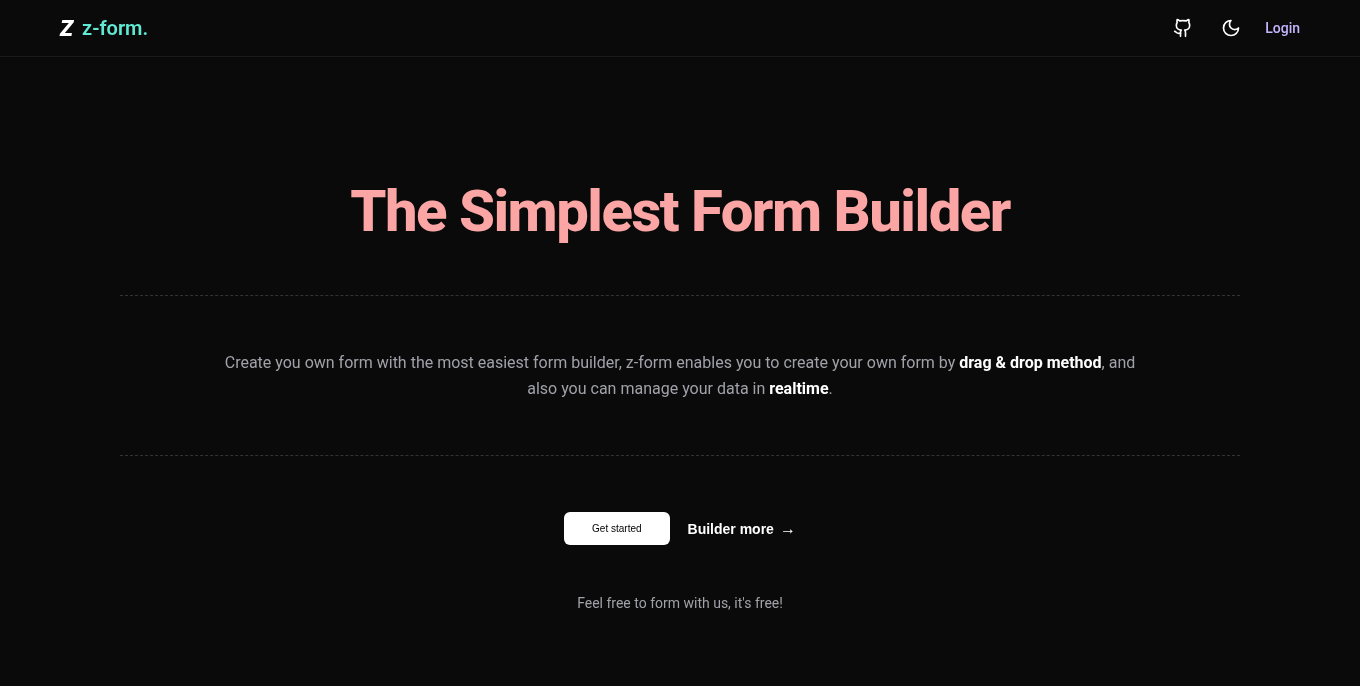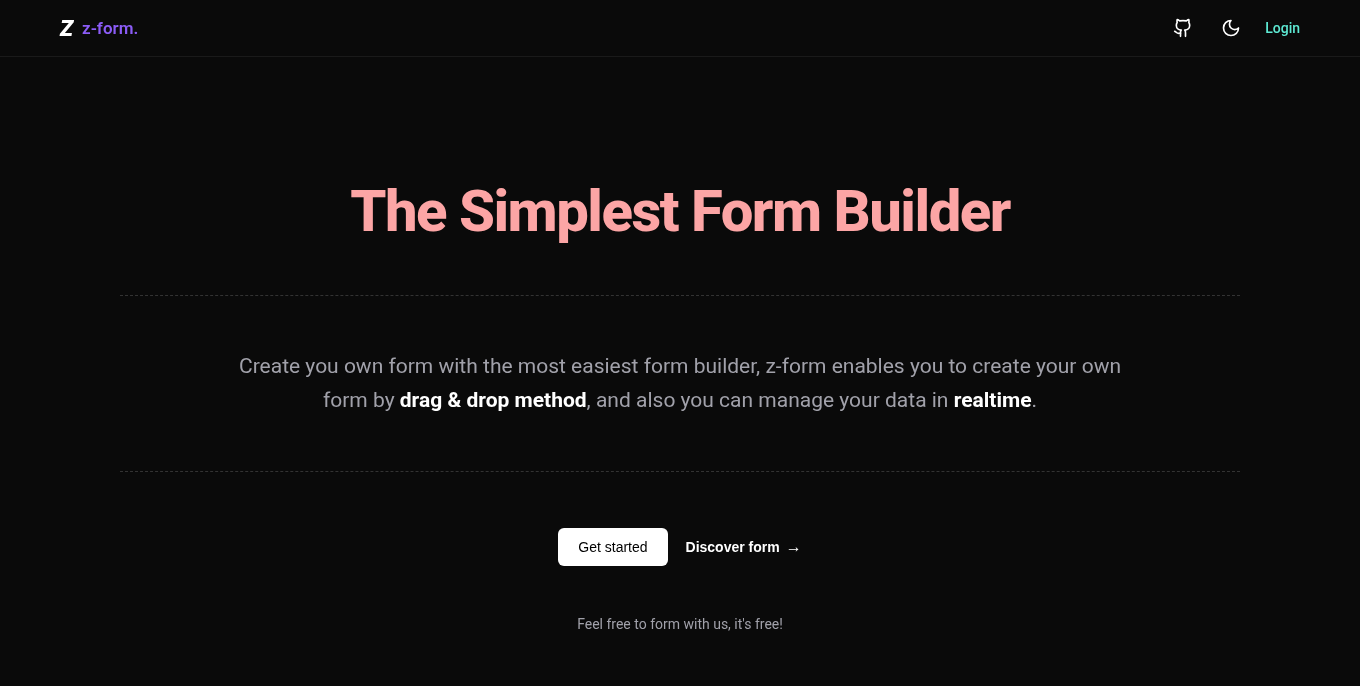--- a/index.html
+++ b/index.html
@@ -28,41 +28,41 @@
       align-items: center;
       gap: 10px;
     }
     .logo-icon {
       font-weight: 900;
       font-size: 22px;
       font-style: italic;
       letter-spacing: -1px;
     }
     .brand-name {
-      font-size: 17px;
+      font-size: 20px;
       font-weight: 600;
-      color: #8b5cf6;
+      color: #5eead4;
     }
     .header-right {
       display: flex;
       align-items: center;
       gap: 20px;
     }
     .icon-btn {
       background: transparent;
       border: none;
       color: #fff;
       cursor: pointer;
       display: flex;
       align-items: center;
       justify-content: center;
       padding: 4px;
     }
     .login-link {
-      color: #5eead4;
+      color: #c4b5fd;
       font-size: 14px;
       font-weight: 500;
       text-decoration: none;
       cursor: pointer;
     }
     .hero {
       max-width: 1120px;
       margin: 0 auto;
       padding: 120px 0 0;
       text-align: center;
@@ -73,44 +73,44 @@
       letter-spacing: -1.5px;
       color: #fca5a5;
       margin-bottom: 50px;
     }
     .divider {
       border: none;
       border-top: 1px dashed #333;
       margin: 0;
     }
     .hero-desc {
-      font-size: 21px;
+      font-size: 16px;
       color: #a1a1aa;
       line-height: 1.6;
       padding: 54px 100px;
       font-weight: 400;
     }
     .hero-desc strong {
       color: #fff;
       font-weight: 700;
     }
     .cta-row {
       display: flex;
       align-items: center;
       justify-content: center;
       gap: 18px;
       margin-top: 56px;
     }
     .btn-primary {
       background: #fff;
       color: #000;
       border: none;
-      padding: 11px 20px;
+      padding: 11px 28px;
       border-radius: 6px;
-      font-size: 14px;
+      font-size: 10px;
       font-weight: 500;
       cursor: pointer;
     }
     .btn-link {
       background: transparent;
       color: #fff;
       border: none;
       font-size: 14px;
       font-weight: 600;
       cursor: pointer;
@@ -163,18 +163,18 @@
 <section class="hero">
   <h1 class="hero-title">The Simplest Form Builder</h1>
   <hr class="divider">
   <p class="hero-desc">
     <span>Create you own form with the most easiest form builder, z-form enables you to create your own form by </span><strong>drag &amp; drop method</strong><span>, and also you can manage your data in </span><strong>realtime</strong><span>.</span>
   </p>
   <hr class="divider">
   <div class="cta-row">
     <button class="btn-primary">Get started</button>
     <button class="btn-link">
-      <span>Discover form</span>
+      <span>Builder more</span>
       <span class="arrow">→</span>
     </button>
   </div>
   <p class="tagline">Feel free to form with us, it's free!</p>
 </section>
 
 </body></html>

